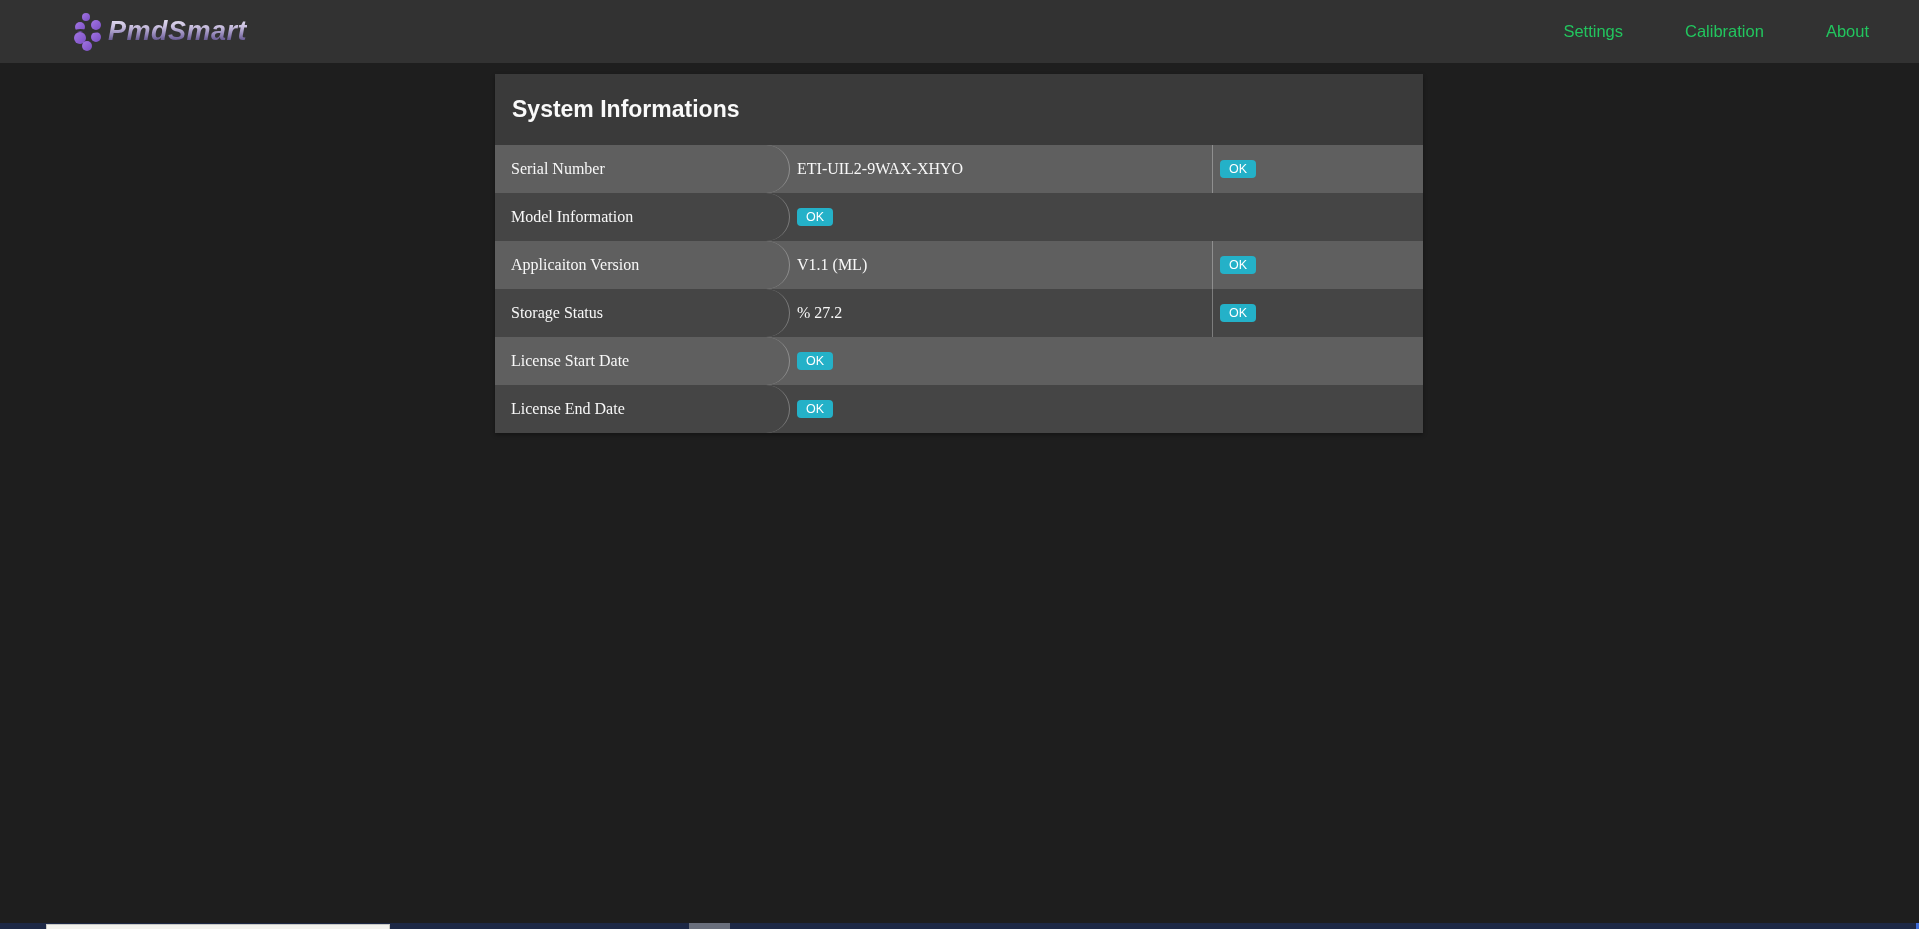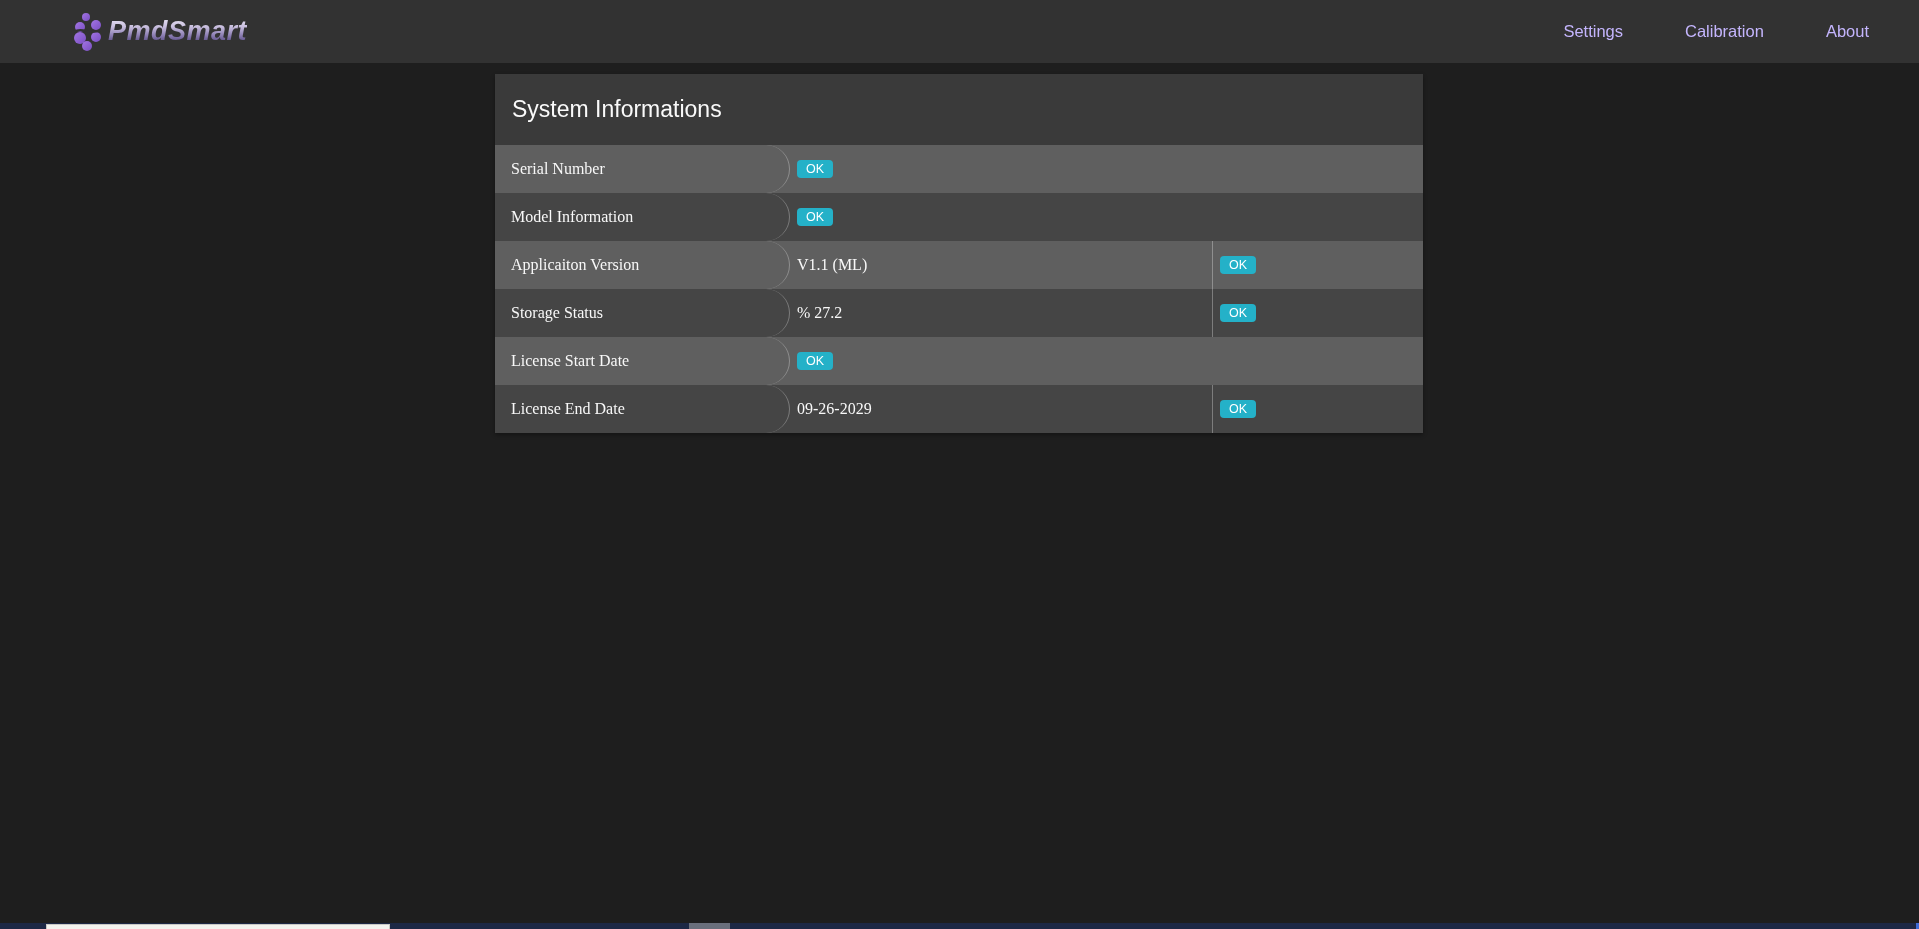--- a/index.html
+++ b/index.html
@@ -19,32 +19,32 @@
   }
   .logo { display:flex; align-items:center; gap:5px; margin-left:44px; cursor:pointer; }
   .logo svg { width:31px; height:39px; display:block; }
   .logo-text {
     font-size:27px; font-weight:bold; font-style:italic; letter-spacing:.5px;
     background:linear-gradient(180deg,#f0ecf8 0%,#c8bede 35%,#8d7fb4 62%,#584a82 85%,#6e5fa0 100%);
     -webkit-background-clip:text; background-clip:text; color:transparent;
     text-shadow:0 0 1px rgba(0,0,0,.0);
   }
   .nav { display:flex; gap:62px; margin-right:50px; }
-  .nav a { color:#c4b5fd; font-size:16.5px; text-decoration:none; cursor:pointer; }
+  .nav a { color:#22c55e; font-size:16.5px; text-decoration:none; cursor:pointer; }
 
   
   .panel {
     position:absolute; left:495px; top:74px; width:928px;
     box-shadow:0 2px 4px rgba(0,0,0,.35);
   }
   .panel-header {
     height:71px; background:#3a3a3a;
     display:flex; align-items:center; padding-left:17px;
   }
-  .panel-title { color:#fafafa; font-size:23px; font-weight:400; }
+  .panel-title { color:#fafafa; font-size:23px; font-weight:700; }
 
   .info-table { width:100%; }
   .row { display:flex; height:48px; align-items:stretch; }
   .row.light { background:#5f5f5f; }
   .row.dark  { background:#454545; }
   .cell {
     display:flex; align-items:center;
     font-family:"Liberation Serif", serif;
     font-size:16px; color:#f8f8f8;
   }
@@ -102,20 +102,21 @@
 
 <div class="panel">
   <div class="panel-header">
     <div class="panel-title">System Informations</div>
   </div>
 
   <div class="info-table">
 
     <div class="row light">
       <div class="cell label">Serial Number</div>
+      <div class="cell value">ETI-UIL2-9WAX-XHYO</div>
       <div class="cell action">
         <button class="ok-btn">OK</button>
       </div>
     </div>
 
     <div class="row dark">
       <div class="cell label">Model Information</div>
       <div class="cell action">
         <button class="ok-btn">OK</button>
       </div>
@@ -139,21 +140,20 @@
 
     <div class="row light">
       <div class="cell label">License Start Date</div>
       <div class="cell action">
         <button class="ok-btn">OK</button>
       </div>
     </div>
 
     <div class="row dark">
       <div class="cell label">License End Date</div>
-      <div class="cell value">09-26-2029</div>
       <div class="cell action">
         <button class="ok-btn">OK</button>
       </div>
     </div>
 
   </div>
 </div>
 
 <div class="taskbar">
   <div class="tb-white"></div>

